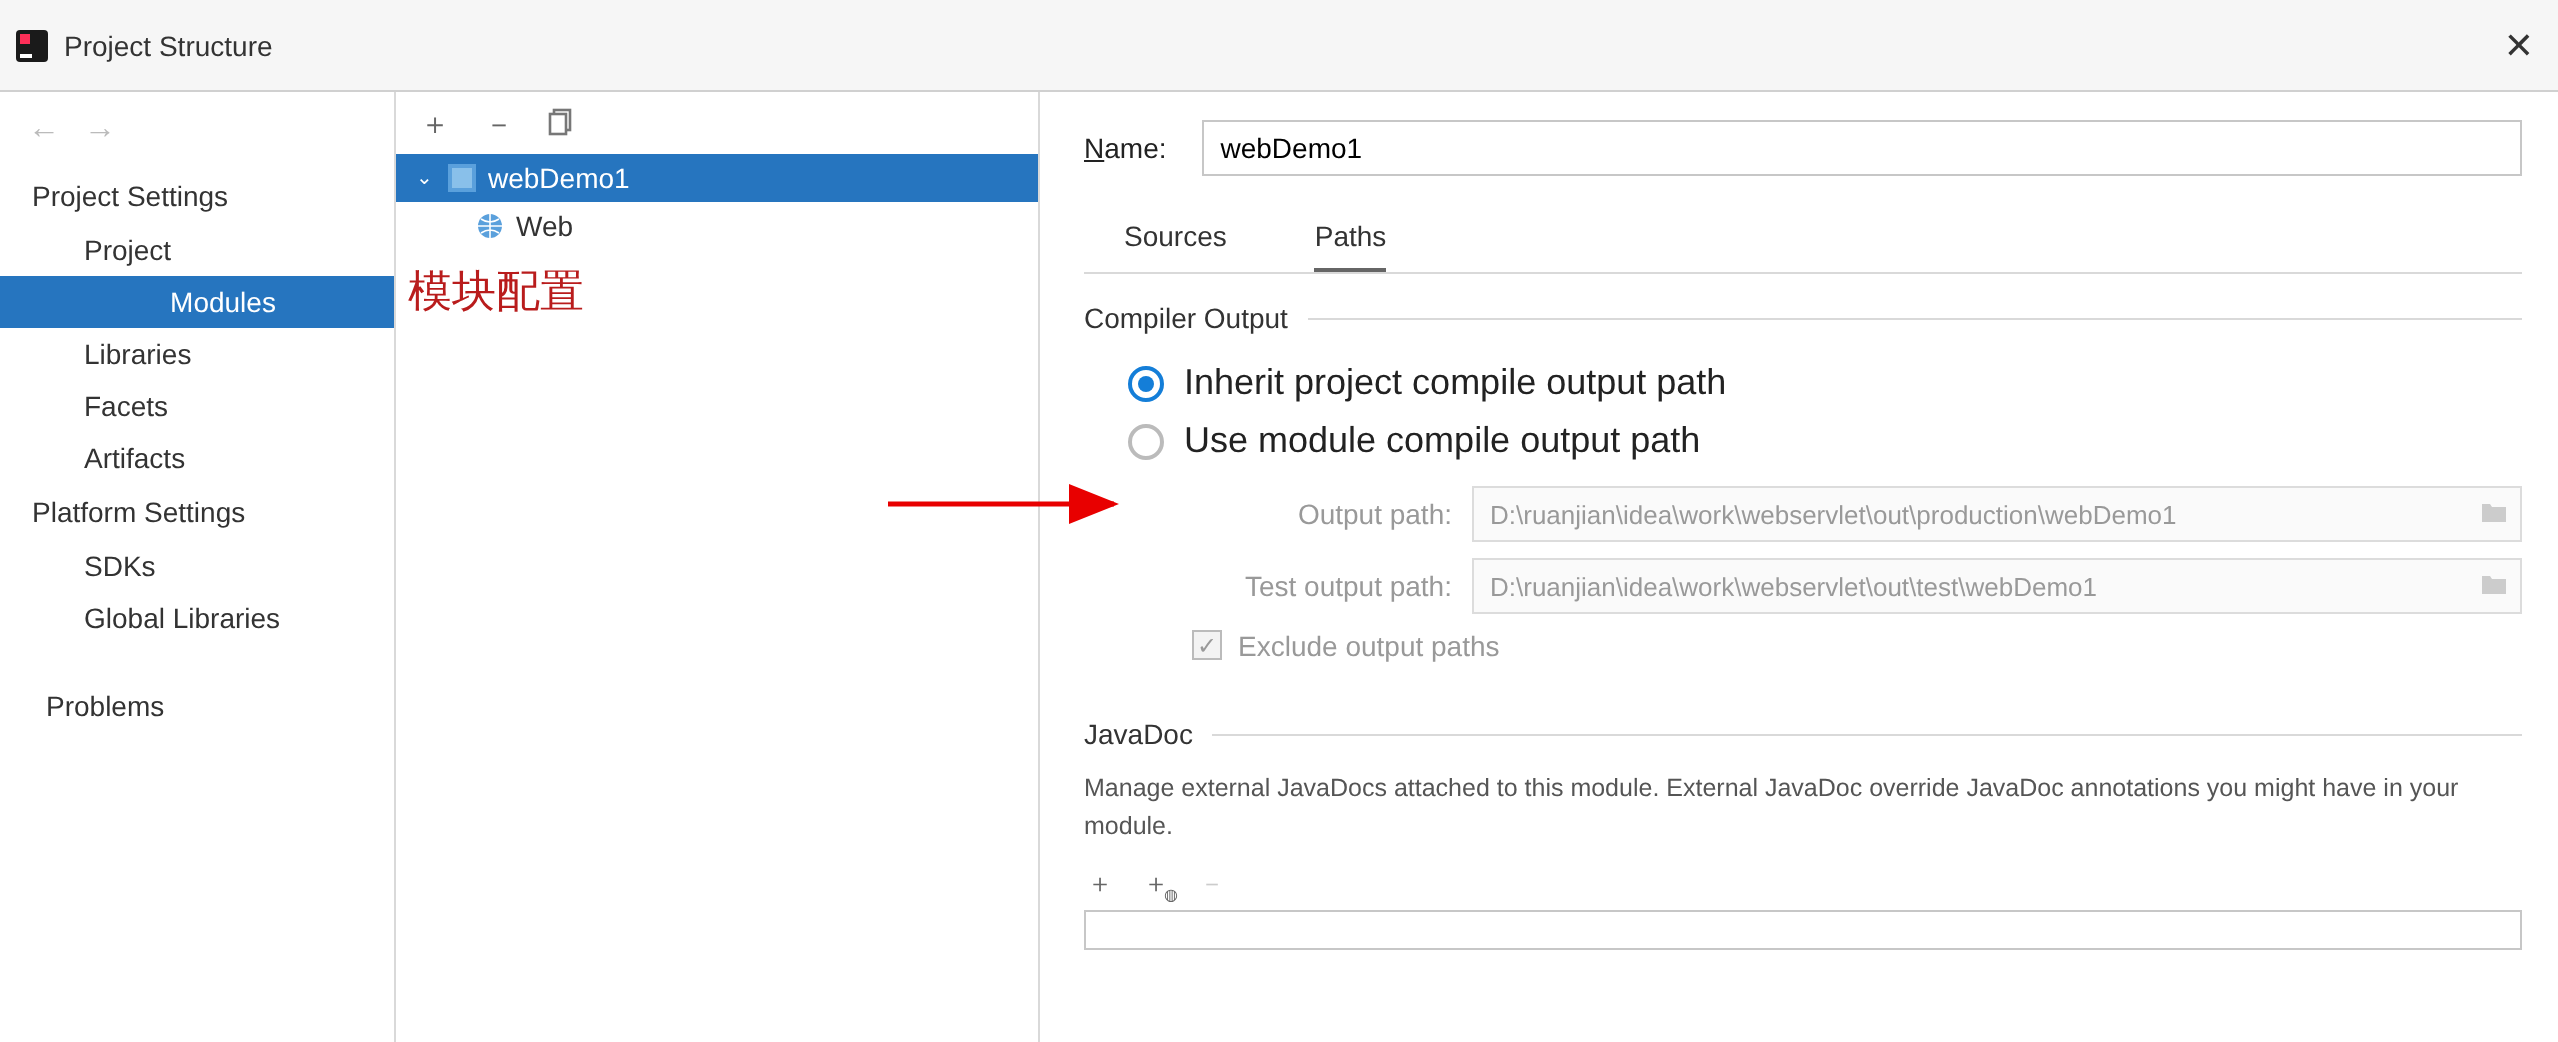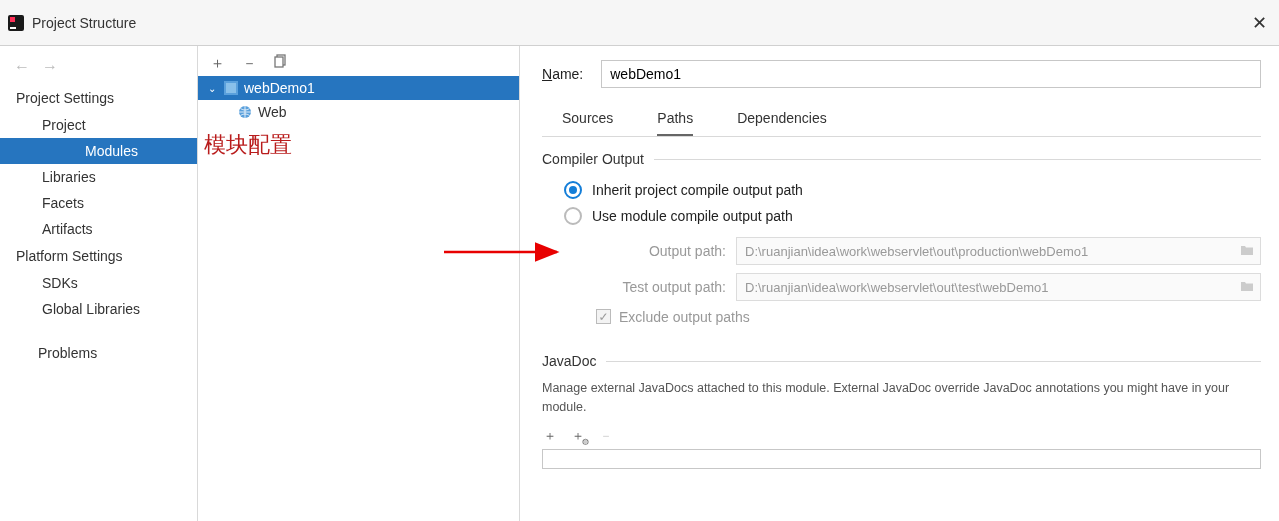--- a/index.html
+++ b/index.html
@@ -113,21 +113,21 @@
   }
   .tab { padding: 6px 0 8px; font-size: 14px; color: #333; cursor: pointer; }
   .tab.active { border-bottom: 2px solid #666; font-weight: 400; }
 
   .section-hdr {
     display: flex; align-items: center; gap: 10px;
     font-size: 14px; color: #333; margin: 6px 0 10px;
   }
   .section-hdr .line { flex: 1; height: 1px; background: #d9d9d9; }
 
-  .radio-row { display: flex; align-items: center; gap: 10px; padding: 4px 0 4px 22px; font-size: 14px; }
+  .radio-row { display: flex; align-items: center; gap: 10px; padding: 4px 0 4px 22px; font-size: 18px; }
   .radio {
     width: 18px; height: 18px; border-radius: 50%;
     border: 2px solid #bbb; display: inline-flex;
     align-items: center; justify-content: center;
   }
   .radio.sel { border-color: #147ed8; }
   .radio.sel .dot { width: 8px; height: 8px; border-radius: 50%; background: #147ed8; }
 
   .path-row {
     display: flex; align-items: center; gap: 10px;
@@ -184,21 +184,21 @@
     <div class="sec-item selected">Modules</div>
     <div class="sec-item">Libraries</div>
     <div class="sec-item">Facets</div>
     <div class="sec-item">Artifacts</div>
 
     <div class="sec-hdr">Platform Settings</div>
     <div class="sec-item">SDKs</div>
     <div class="sec-item">Global Libraries</div>
 
     <div class="sec-lower">
-      <div class="sec-item" style="padding-left:38px;">Problems</div>
+      <div class="sec-item" style="padding-left:23px;">Problems</div>
     </div>
   </div>
 
   <div class="midcol">
     <div class="toolbar">
       <span class="tb">＋</span>
       <span class="tb">－</span>
       <span class="tb">
         <svg width="14" height="14" viewBox="0 0 14 14">
             <rect x="3" y="1" width="8" height="10" fill="none" stroke="#777" stroke-width="1.3"></rect>
@@ -241,21 +241,20 @@
 
   <div class="rightcol">
     <div class="row-name">
       <label><u>N</u>ame:</label>
       <input type="text" value="webDemo1" style="">
     </div>
 
     <div class="tabs">
       <div class="tab">Sources</div>
       <div class="tab active">Paths</div>
-      <div class="tab">Dependencies</div>
     </div>
 
     <div class="section-hdr">
       <span>Compiler Output</span>
       <span class="line"></span>
     </div>
 
     <div class="radio-row">
       <span class="radio sel">
           <span class="dot"></span>

